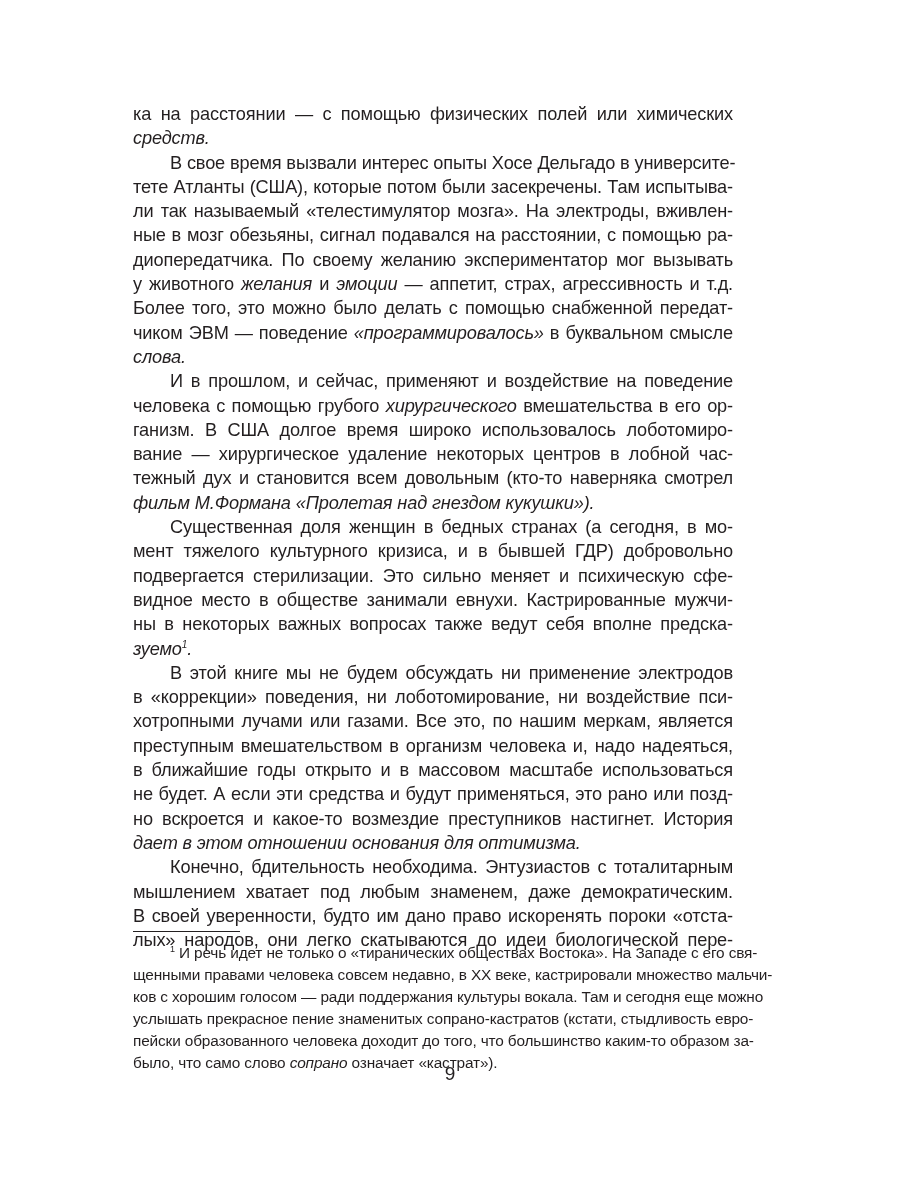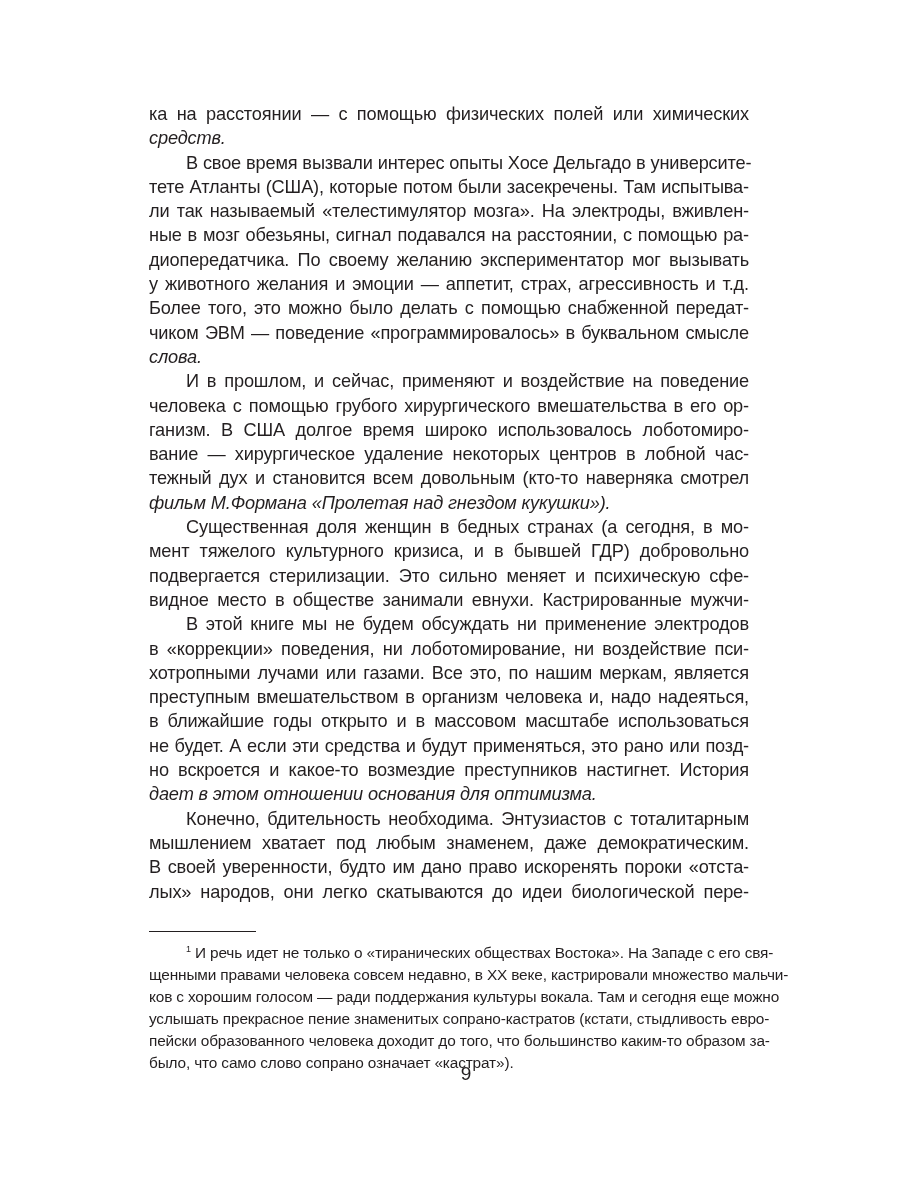--- a/index.html
+++ b/index.html
@@ -1,30 +1,30 @@
 <!DOCTYPE html>
 <html><head>
 <meta charset="utf-8">
 <style>
   html, body { margin: 0; padding: 0; background: #ffffff; }
   body { width: 900px; height: 1200px; position: relative; overflow: hidden; }
   .page {
-    position: absolute; left: 16px; top: 0; width: 817px; height: 1200px;
+    position: absolute; left: 0; top: 0; width: 817px; height: 1200px;
     background: #ffffff; color: #231f20;
     font-family: "Liberation Sans", "DejaVu Sans", sans-serif;
   }
   .body-text { position: absolute; left: 133px; top: 102px; width: 600px; }
   .line {
     display: block; height: 24.3px; line-height: 24.3px;
     font-size: 18.2px; text-align: justify; text-align-last: justify;
     white-space: nowrap; letter-spacing: -0.15px;
   }
   .line.last { text-align-last: left; font-style: italic; }
   .line.indent { padding-left: 37px; }
-  .it { }
+  .it { font-style: italic; }
   sup { font-size: 10px; line-height: 0; vertical-align: 7px; }
   .rule { position: absolute; left: 133px; top: 931px; width: 107px; height: 0; border-top: 1px solid #231f20; }
   .footnotes { position: absolute; left: 133px; top: 942px; width: 600px; }
   .fline {
     display: block; height: 22px; line-height: 22px; font-size: 15.4px;
     text-align: justify; text-align-last: justify; white-space: nowrap; letter-spacing: -0.15px;
   }
   .fline.indent { padding-left: 37px; }
   .fline.last { text-align-last: left; }
   .fline sup { font-size: 9px; vertical-align: 6px; }
@@ -52,20 +52,22 @@
       <div class="line indent">И в прошлом, и сейчас, применяют и воздействие на поведение</div>
       <div class="line"><span>человека с помощью грубого </span><span class="it">хирургического</span><span> вмешательства в его ор-</span></div>
       <div class="line">ганизм. В США долгое время широко использовалось лоботомиро-</div>
       <div class="line">вание — хирургическое удаление некоторых центров в лобной час-</div>
       <div class="line">тежный дух и становится всем довольным (кто-то наверняка смотрел</div>
       <div class="line last">фильм М.Формана «Пролетая над гнездом кукушки»).</div>
       <div class="line indent">Существенная доля женщин в бедных странах (а сегодня, в мо-</div>
       <div class="line">мент тяжелого культурного кризиса, и в бывшей ГДР) добровольно</div>
       <div class="line">подвергается стерилизации. Это сильно меняет и психическую сфе-</div>
       <div class="line">видное место в обществе занимали евнухи. Кастрированные мужчи-</div>
+      <div class="line">ны в некоторых важных вопросах также ведут себя вполне предска-</div>
+      <div class="line last"><span>зуемо</span><sup>1</sup><span>.</span></div>
       <div class="line indent">В этой книге мы не будем обсуждать ни применение электродов</div>
       <div class="line">в «коррекции» поведения, ни лоботомирование, ни воздействие пси-</div>
       <div class="line">хотропными лучами или газами. Все это, по нашим меркам, является</div>
       <div class="line">преступным вмешательством в организм человека и, надо надеяться,</div>
       <div class="line">в ближайшие годы открыто и в массовом масштабе использоваться</div>
       <div class="line">не будет. А если эти средства и будут применяться, это рано или позд-</div>
       <div class="line">но вскроется и какое-то возмездие преступников настигнет. История</div>
       <div class="line last">дает в этом отношении основания для оптимизма.</div>
       <div class="line indent">Конечно, бдительность необходима. Энтузиастов с тоталитарным</div>
       <div class="line">мышлением хватает под любым знаменем, даже демократическим.</div>

